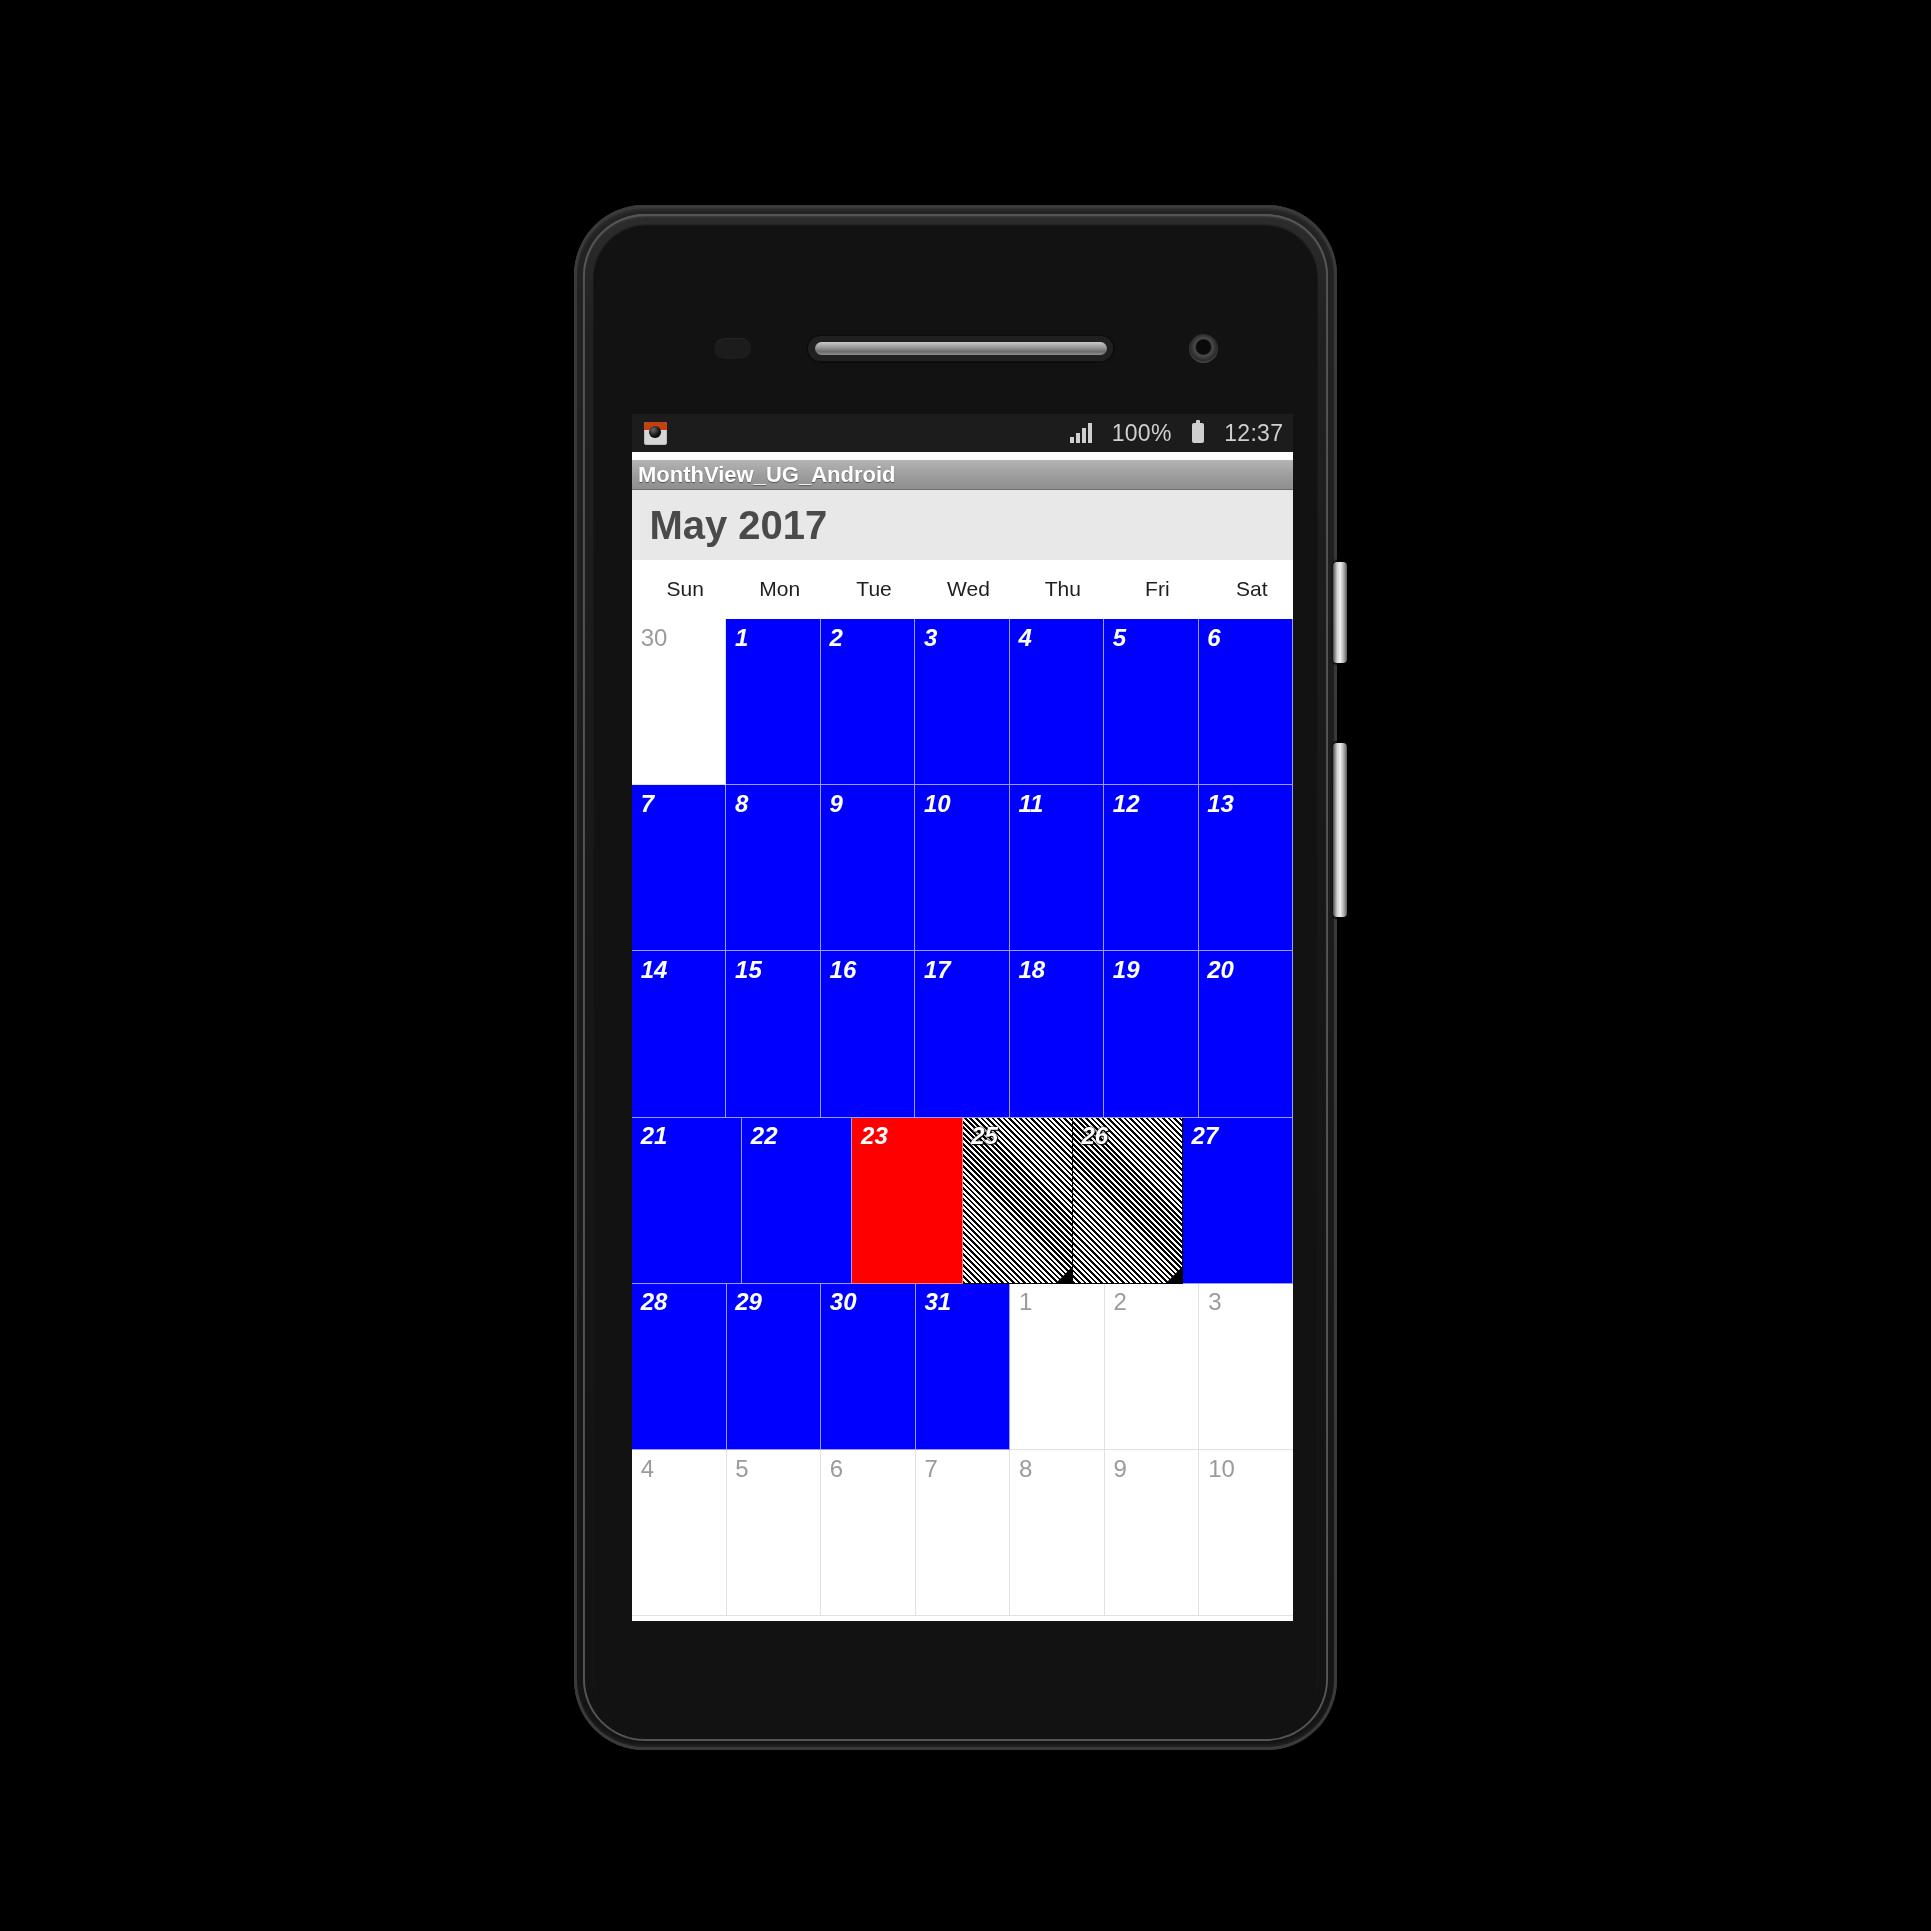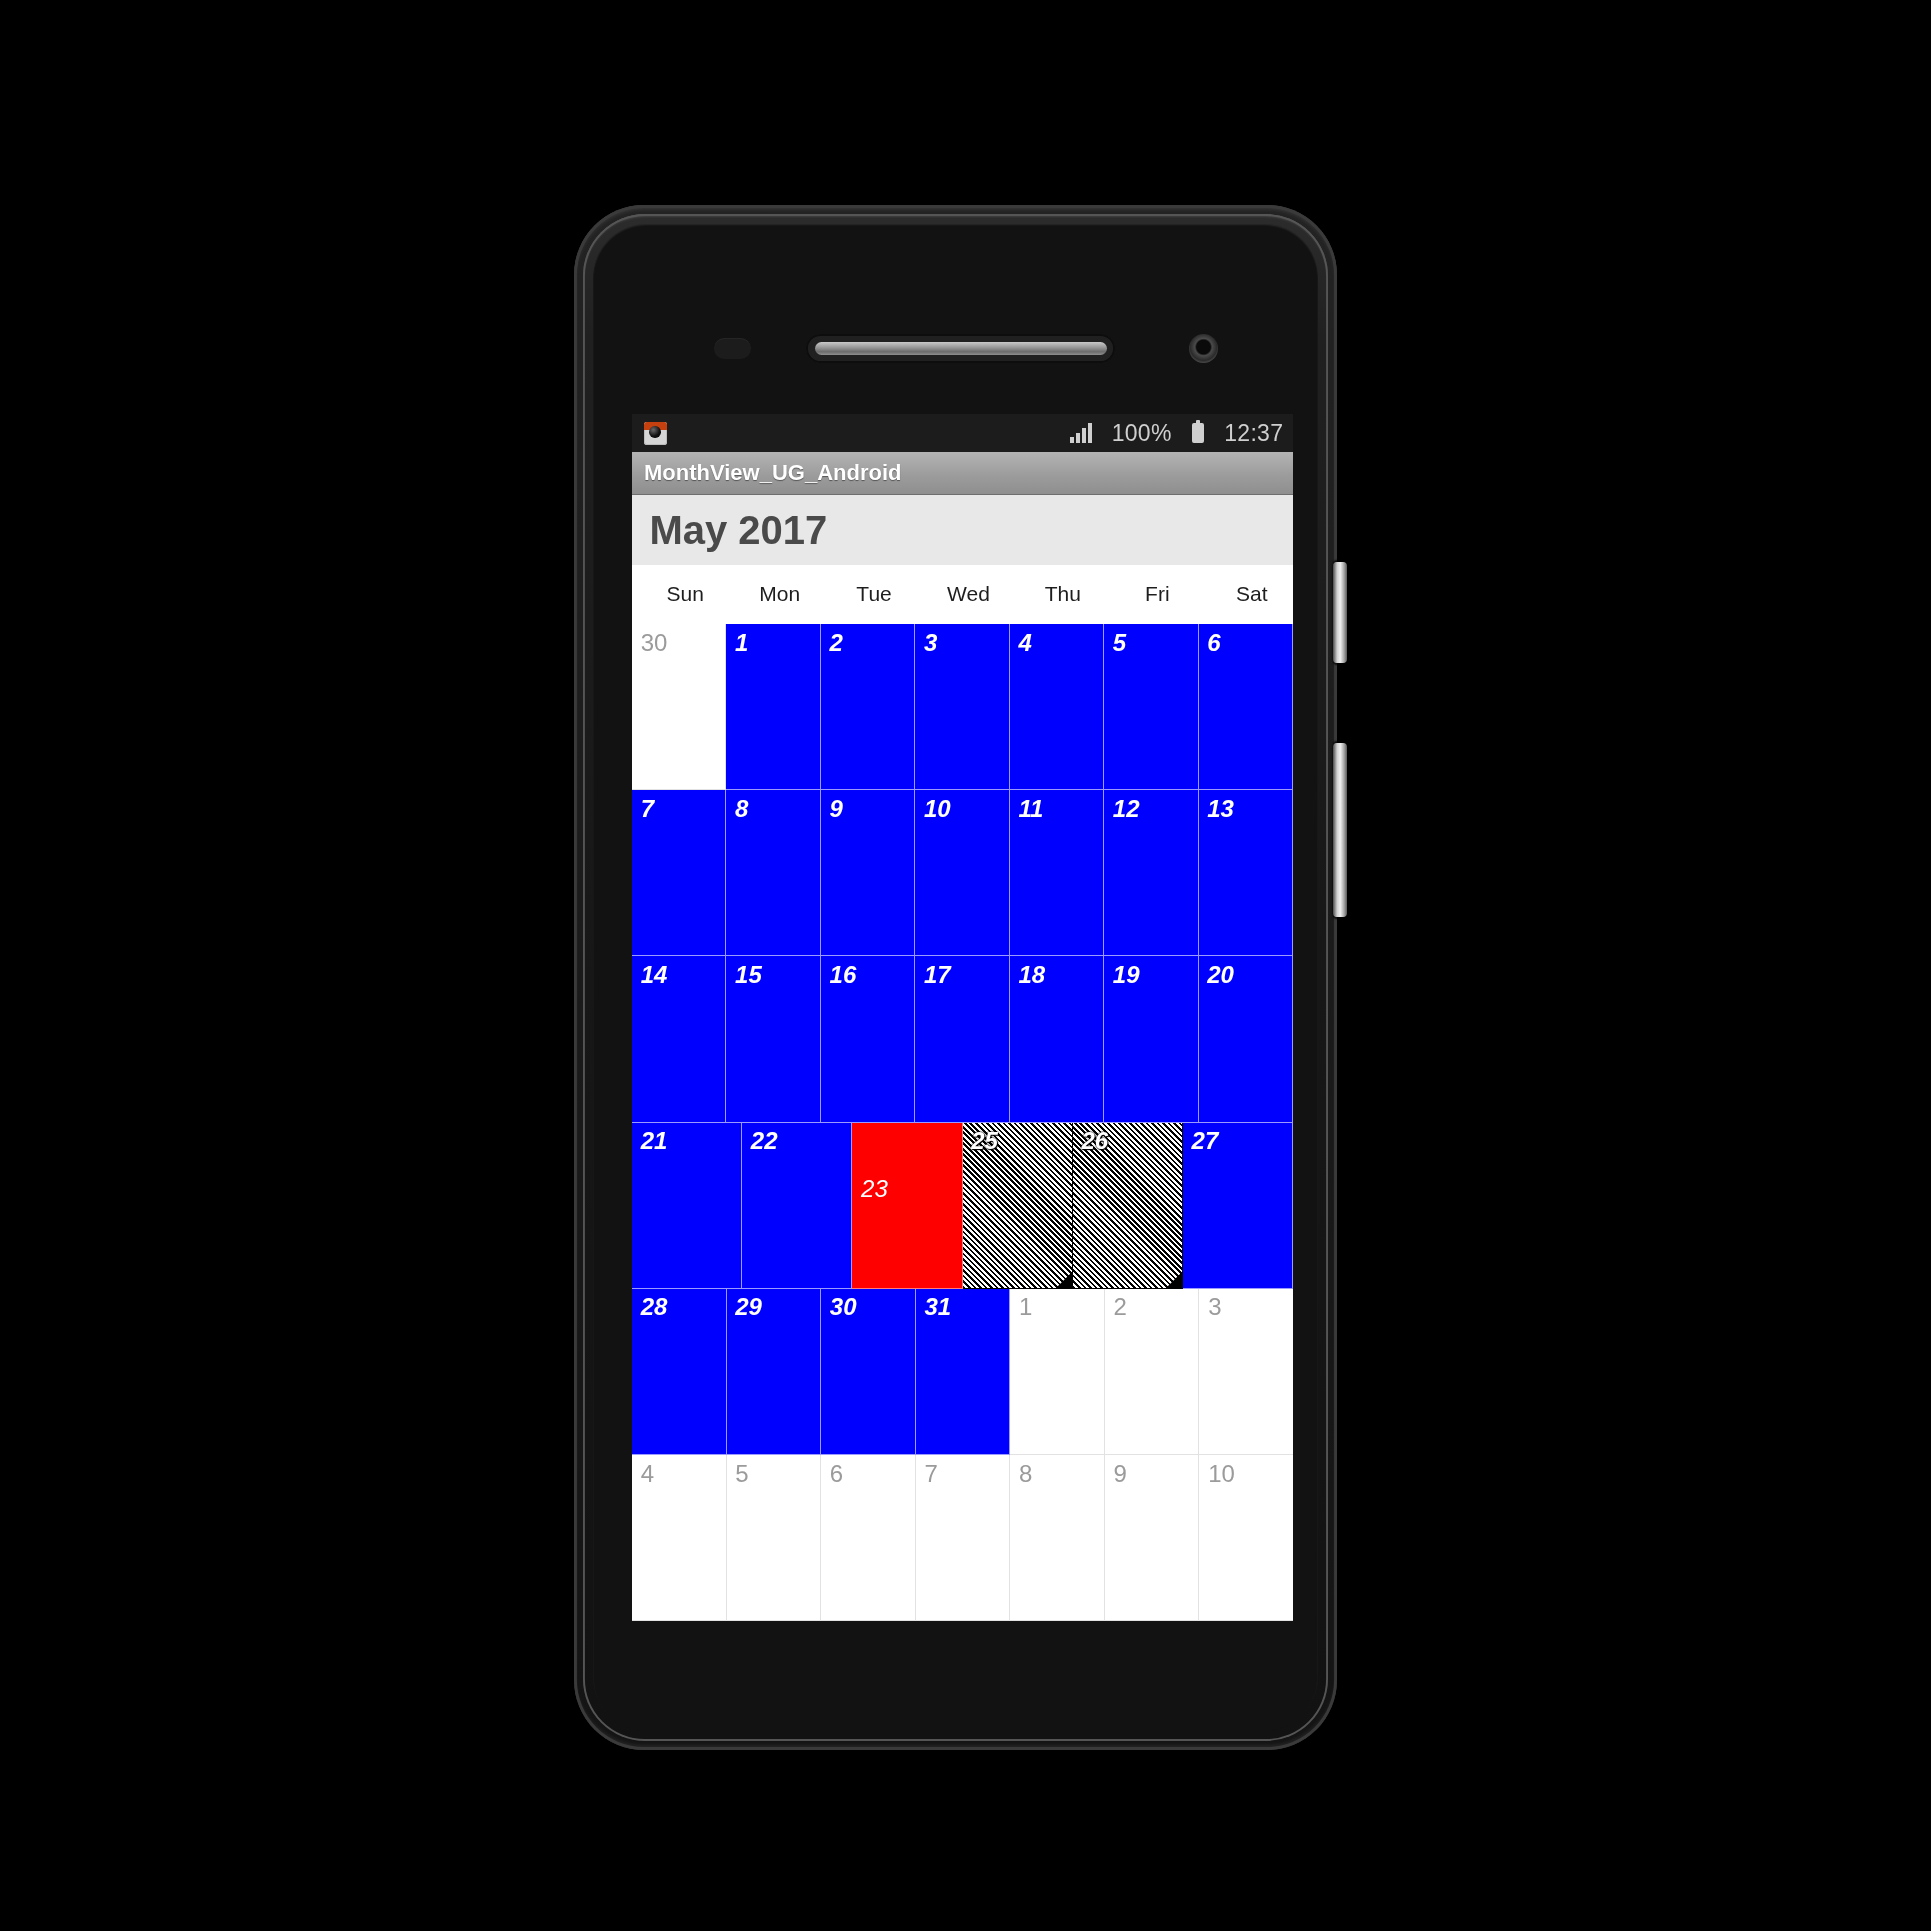--- a/index.html
+++ b/index.html
@@ -192,27 +192,28 @@
     left: 3.9px;
     top: -2.9px;
     width: 4.8px;
     height: 2.9px;
     background: #cfcfcf;
     border-radius: 1px 1px 0 0;
   }
 
   
   #app-bar {
-    height: 43px;
+    height: 30px;
     background: linear-gradient(180deg, #b4b4b4 0%, #9c9c9c 55%, #8f8f8f 100%);
     display: flex;
     align-items: center;
-    padding-left: 12px;
+    padding-left: 6px;
     box-sizing: border-box;
     border-bottom: 1px solid #6e6e6e;
+    margin-top: 8px;
   }
   #app-title {
     color: #ffffff;
     font-size: 22px;
     font-weight: bold;
     text-shadow: 0 1px 1px rgba(0,0,0,0.45);
   }
 
   
   #month-header {
@@ -289,23 +290,22 @@
   }
 
   
   .cal-cell.red {
     background: #ff0000;
     border-right: 1px solid #ff7a7a;
     border-bottom: 1px solid #ff7a7a;
   }
   .cal-cell.red .day-num {
     color: #ffffff;
-    font-weight: normal;
+    font-weight: bold;
     font-style: italic;
-    margin-top: 48px;
   }
 
   
   .cal-cell.hatched {
     background-color: #ffffff;
     background-image: repeating-linear-gradient(
       45deg,
       #000000 0px,
       #000000 1.9px,
       #ffffff 1.9px,

